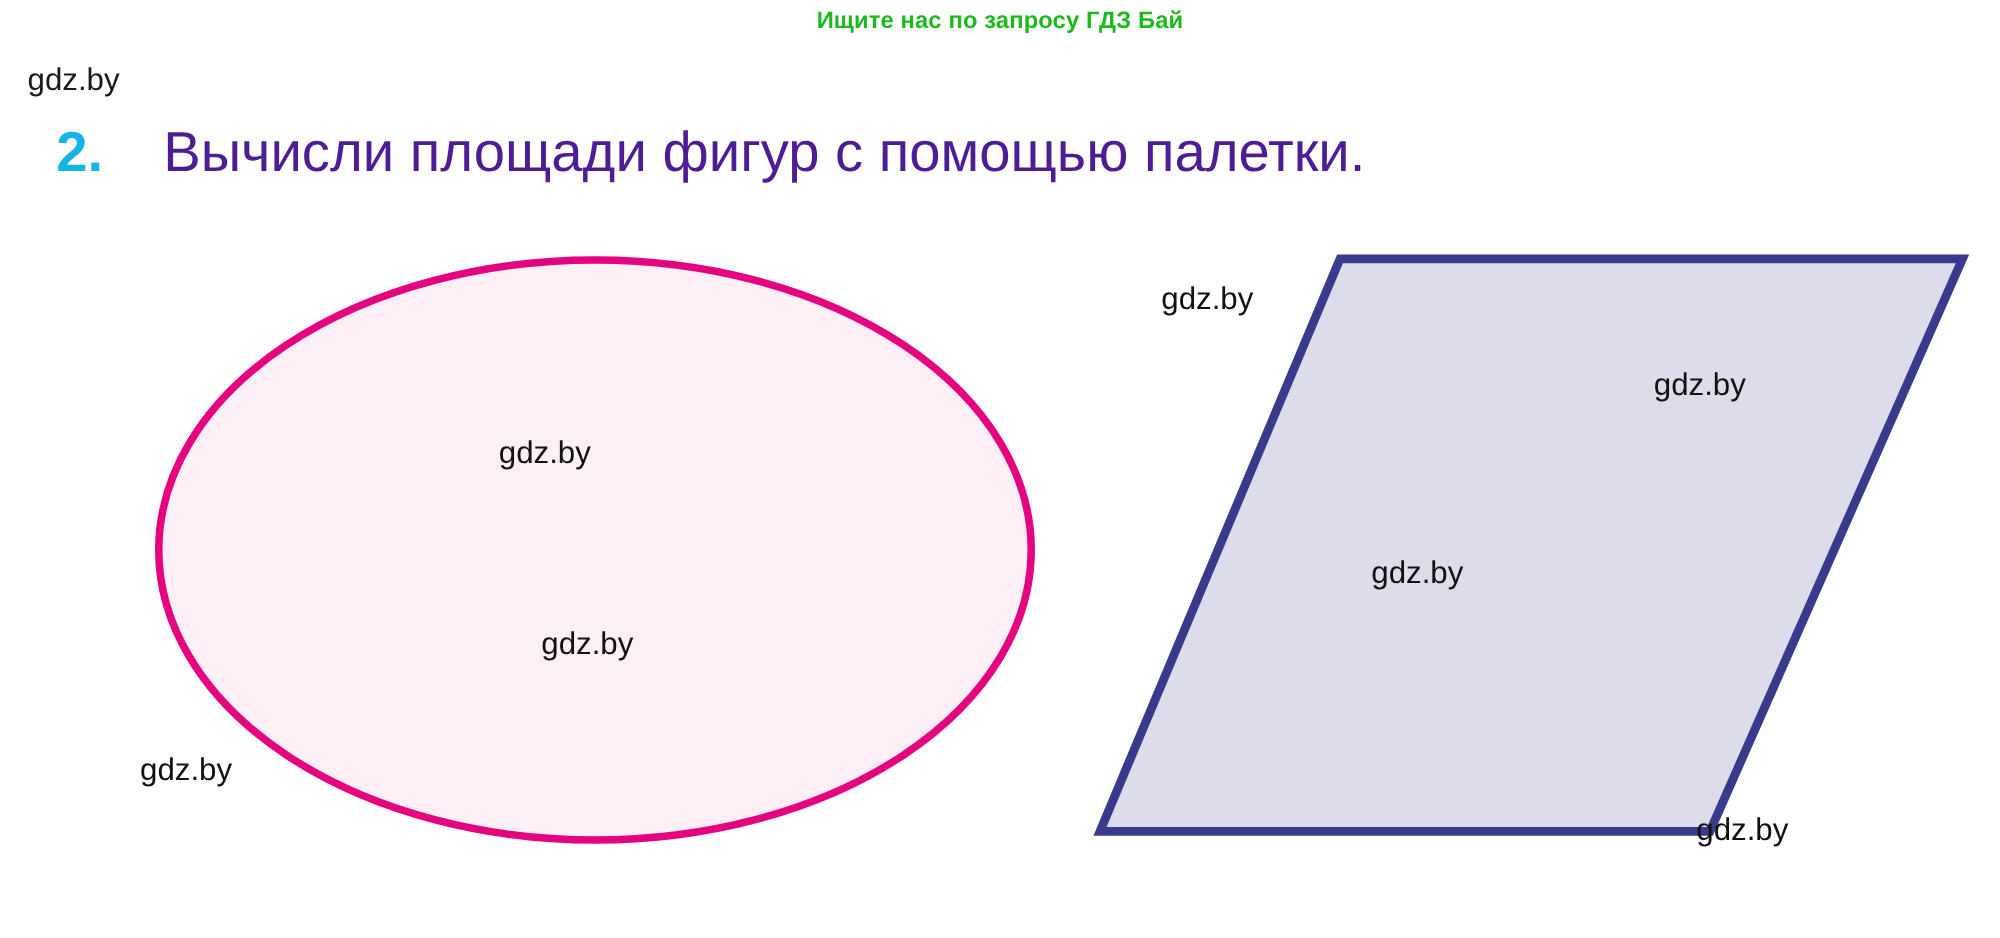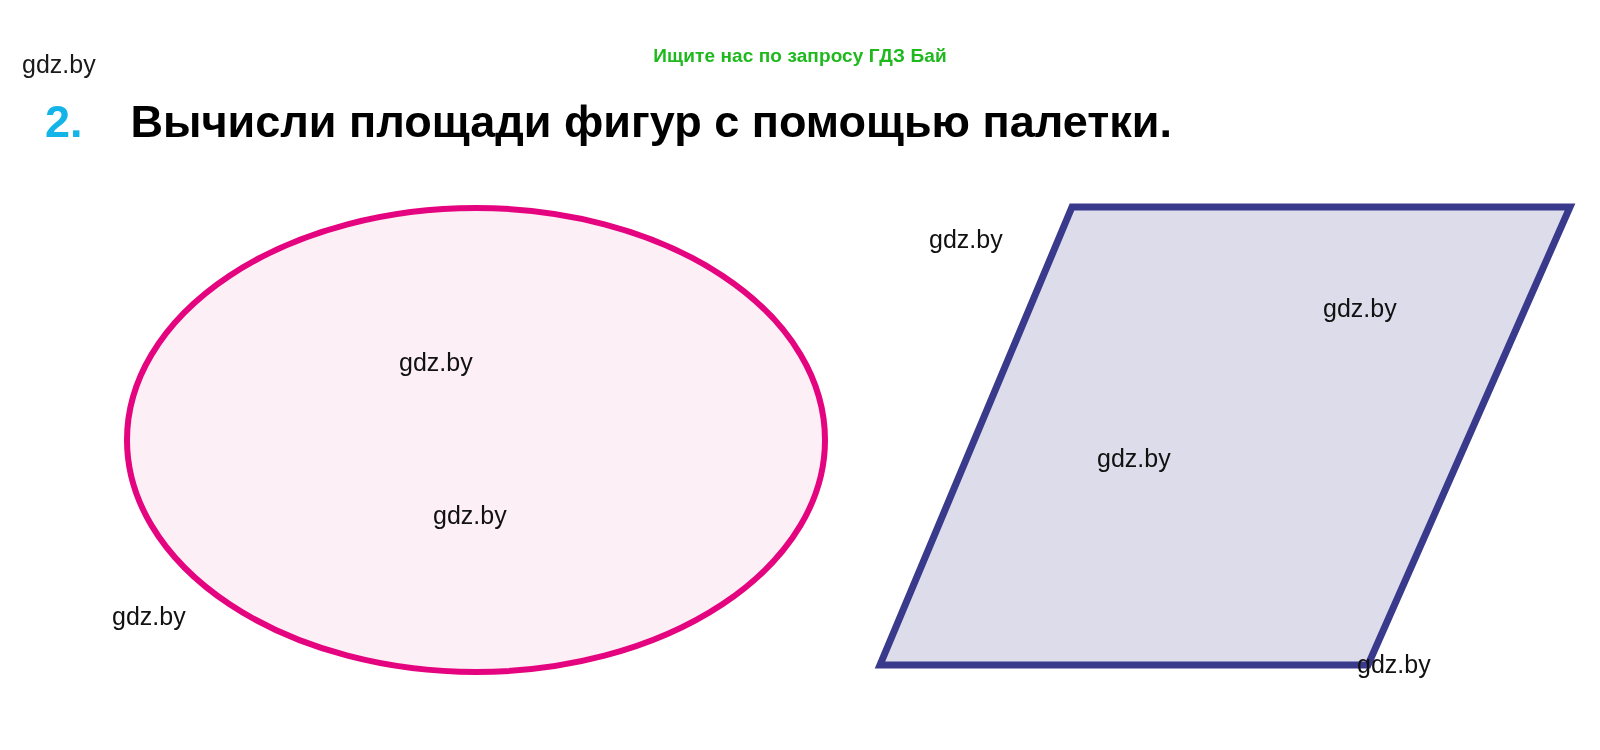--- a/index.html
+++ b/index.html
@@ -23,21 +23,20 @@
   
   #promo-banner {
     position: absolute;
     left: 0;
     top: 0;
     width: 1600px;
     height: 34px;
     display: flex;
     align-items: center;
     justify-content: center;
-    margin-top: 39px;
   }
   #promo-banner .promo-text {
     color: #1db91d;
     font-size: 19px;
     font-weight: bold;
     letter-spacing: 0.1px;
     white-space: nowrap;
   }
 
   
@@ -59,23 +58,23 @@
     align-items: baseline;
     white-space: nowrap;
   }
   #task-heading .task-number {
     color: #14b4e8;
     font-size: 45px;
     font-weight: bold;
     margin-right: 48px;
   }
   #task-heading .task-text {
-    color: #000000;
+    color: #4c1d95;
     font-size: 45px;
-    font-weight: bold;
+    font-weight: normal;
   }
 
   
   #figures-area {
     position: absolute;
     left: 0;
     top: 0;
     width: 1600px;
     height: 750px;
     pointer-events: none;

